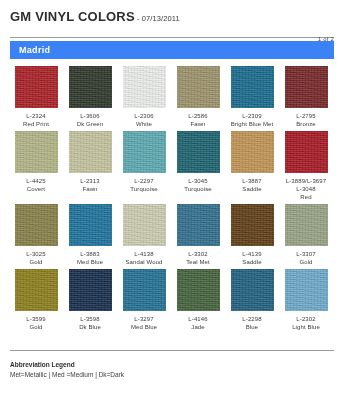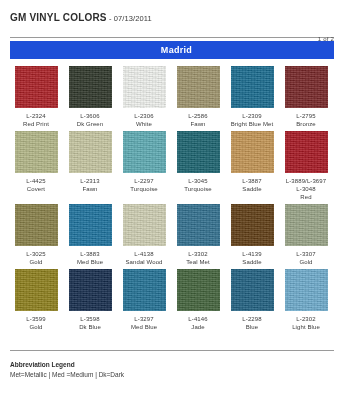--- a/index.html
+++ b/index.html
@@ -18,21 +18,21 @@
   }
 
   
   .doc-header{
     padding-top:9px;
     height:14px;
     line-height:14px;
     white-space:nowrap;
   }
   .doc-title{
-    font-size:10px;
+    font-size:13px;
     font-weight:bold;
     letter-spacing:.2px;
     color:#2d2d2d;
     text-transform:uppercase;
   }
   .doc-date{
     font-size:7.5px;
     color:#3a3a3a;
     letter-spacing:.1px;
   }
@@ -50,26 +50,25 @@
 
   .rule-top{
     border-top:1px solid #9a9a9a;
     margin-top:1px;
   }
 
   
   .section-bar{
     margin-top:3px;
     height:18px;
-    background:#1d4ed8;
+    background:#3b82f6;
     display:flex;
     align-items:center;
     padding-left:9px;
     box-sizing:border-box;
-    justify-content:center;
   }
   .section-bar-label{
     color:#ffffff;
     font-size:9px;
     font-weight:bold;
     letter-spacing:.3px;
   }
 
   
   .swatch-grid{

